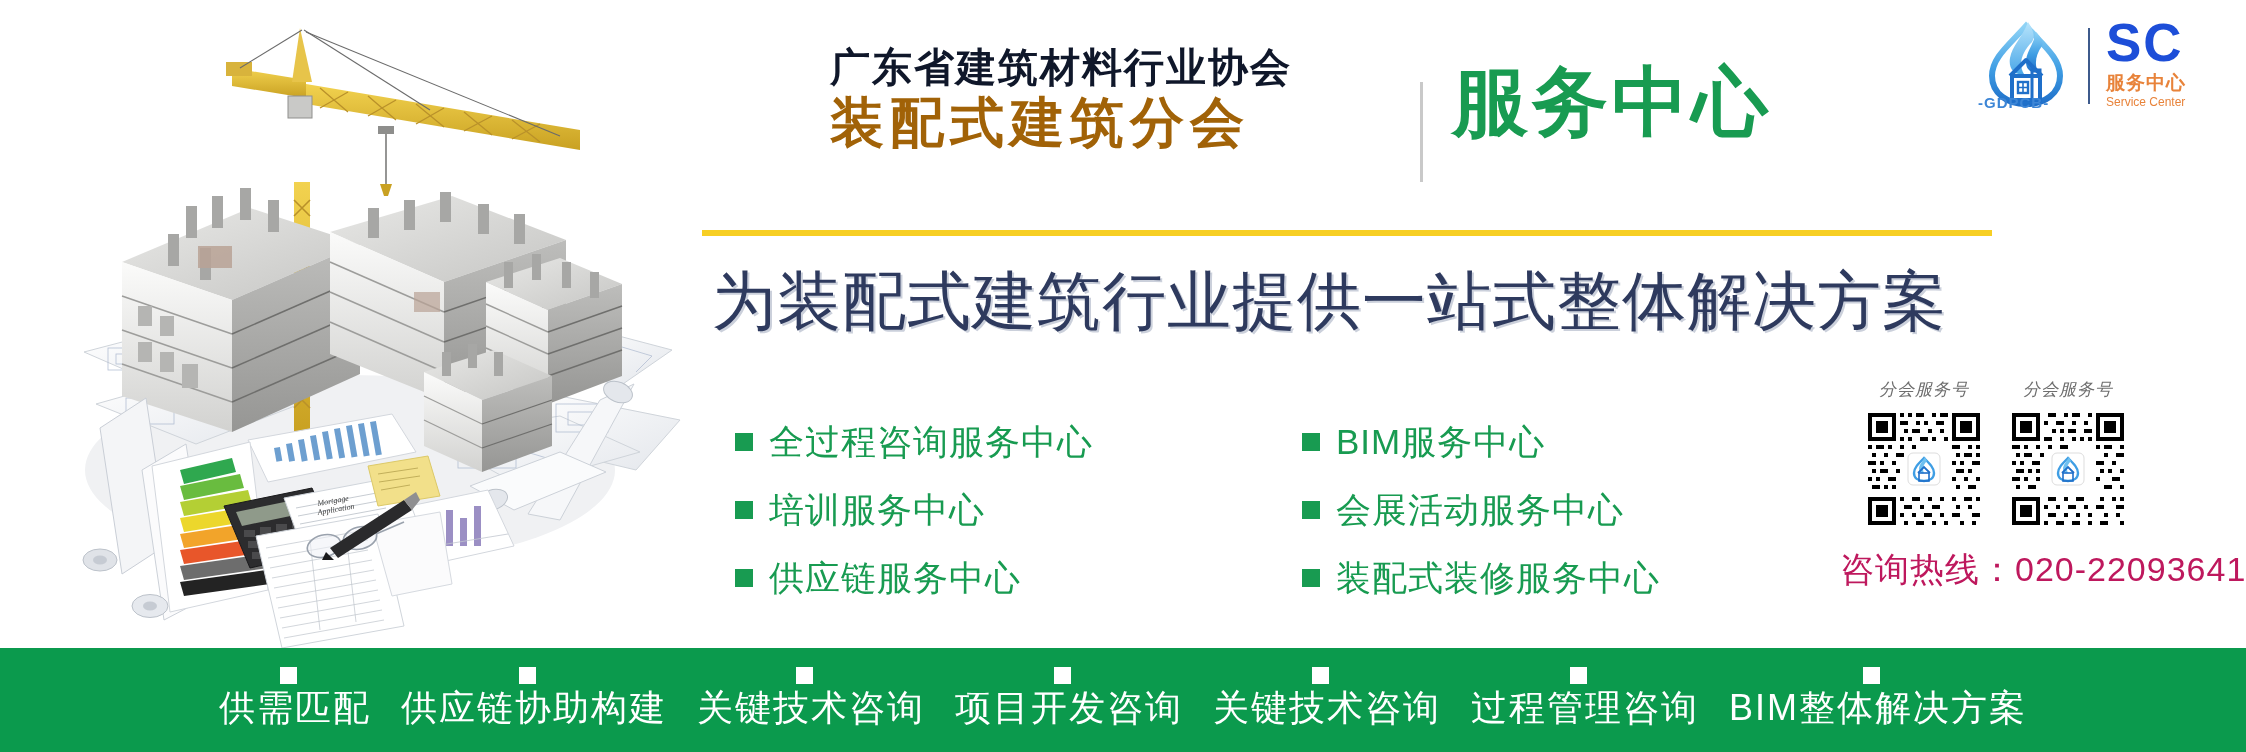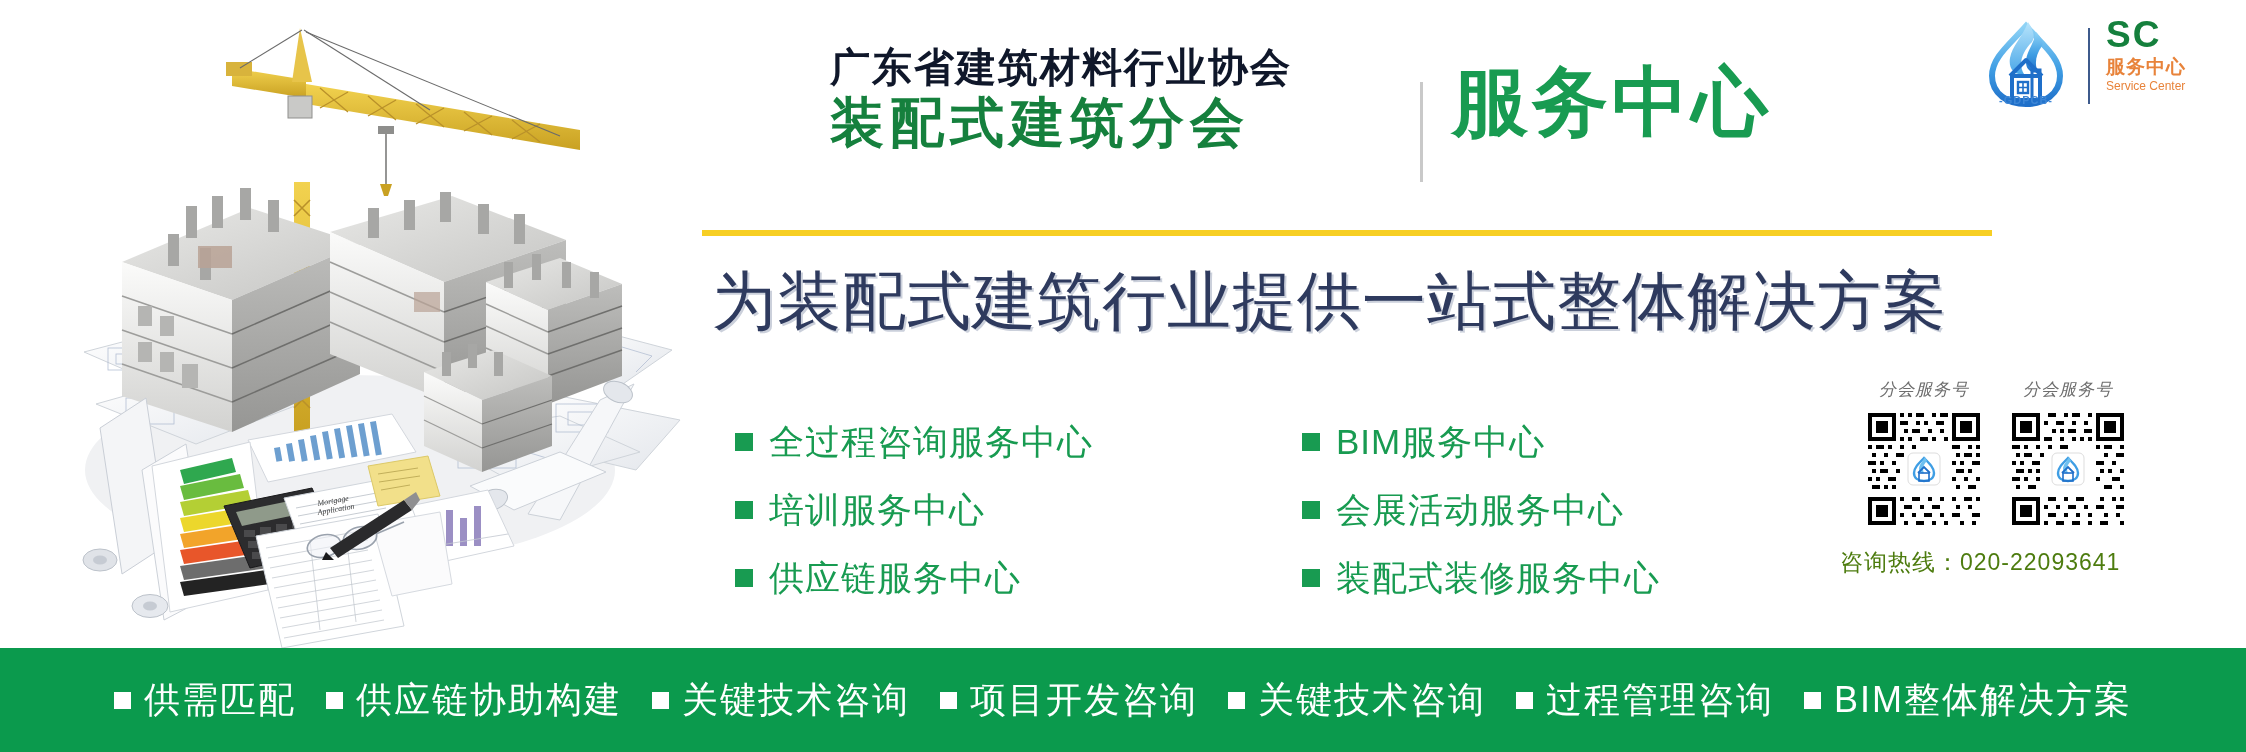--- a/index.html
+++ b/index.html
@@ -40,21 +40,21 @@
     font-weight: bold;
     letter-spacing: 2px;
     color: #0f172a;
     line-height: 1.18;
     white-space: nowrap;
   }
   .assoc-line2 {
     font-size: 54px;
     font-weight: bold;
     letter-spacing: 6px;
-    color: #15803d;
+    color: #a16207;
     line-height: 1.16;
     white-space: nowrap;
   }
   .header-divider {
     position: absolute;
     left: 1420px;
     top: 82px;
     width: 3px;
     height: 100px;
     background: #c9c9c9;
@@ -139,45 +139,44 @@
     left: 0;
     top: 0;
     width: 96px;
     height: 96px;
   }
   .logo-emblem-text {
     position: absolute;
     left: 0;
     top: 80px;
     width: 96px;
-    text-align: center;
-    font-size: 11px;
+    font-size: 15px;
     font-weight: bold;
     letter-spacing: 1px;
     color: #3d86d6;
   }
   .logo-divider {
     position: absolute;
     left: 110px;
     top: 14px;
     width: 2px;
     height: 76px;
     background: #3d5a8c;
   }
   .logo-sc {
     position: absolute;
     left: 128px;
     top: 2px;
     width: 124px;
   }
   .logo-sc-letters {
-    font-size: 37px;
+    font-size: 53px;
     font-weight: bold;
     letter-spacing: 2px;
-    color: #15803d;
+    color: #1d4ed8;
     line-height: 1.0;
   }
   .logo-sc-cn {
     font-size: 19px;
     font-weight: bold;
     letter-spacing: 1px;
     color: #e8833a;
     line-height: 1.25;
     margin-top: 2px;
   }
@@ -213,22 +212,22 @@
     width: 124px;
     height: 124px;
     position: relative;
     background: #ffffff;
   }
   .qr-img svg { display: block; }
   .hotline {
     position: absolute;
     left: 1840px;
     top: 547px;
-    font-size: 23px;
-    color: #4d7c0f;
+    font-size: 34px;
+    color: #be185d;
     letter-spacing: 1px;
     white-space: nowrap;
   }
 
   
   .bottom-bar {
     position: absolute;
     left: 0;
     top: 648px;
     width: 2246px;
@@ -240,20 +239,21 @@
   }
   .bottom-items {
     display: flex;
     align-items: center;
     gap: 30px;
   }
   .bottom-item {
     display: flex;
     align-items: center;
     white-space: nowrap;
+    flex-direction: column;
   }
   .bottom-bullet {
     width: 17px;
     height: 17px;
     background: #ffffff;
     margin-right: 13px;
     flex: 0 0 auto;
   }
   .bottom-label {
     font-size: 36px;

